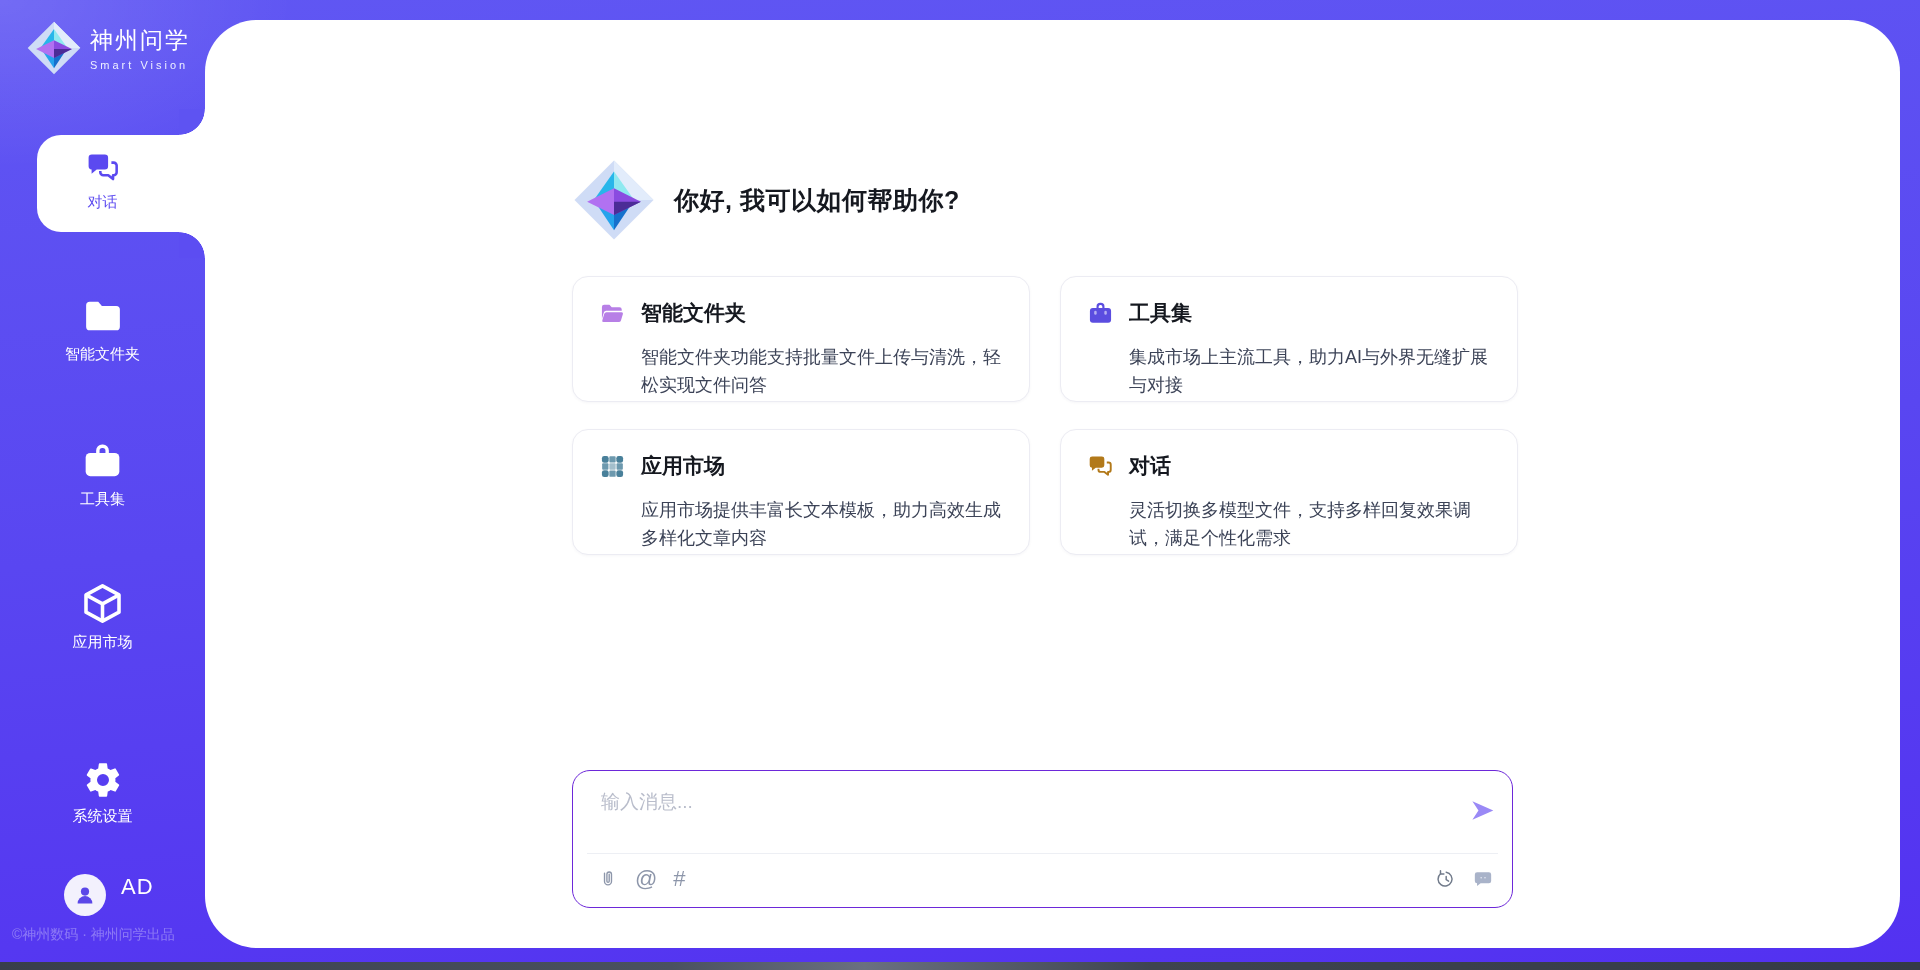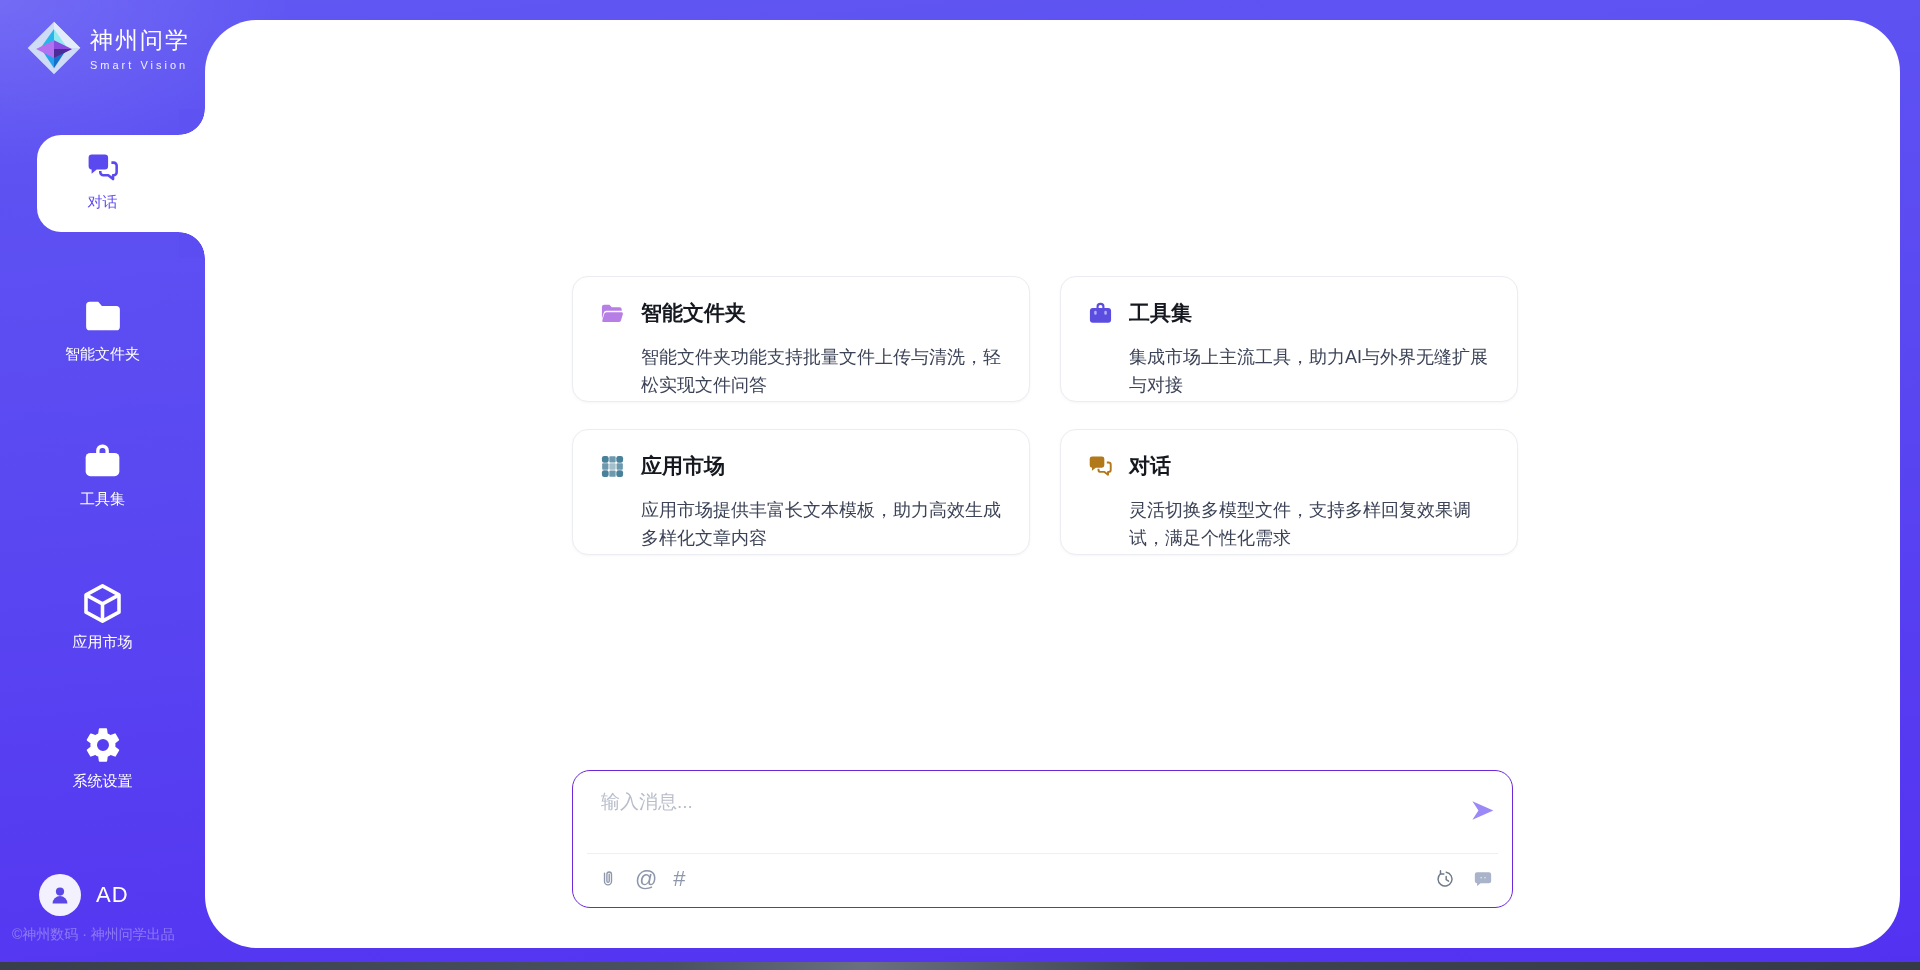--- a/index.html
+++ b/index.html
@@ -25,22 +25,22 @@
   .fillet.top{top:109px;background:radial-gradient(26px at 0 0,#5e53f2 0 25.4px,#fff 26px);}
   .fillet.bottom{top:232px;background:radial-gradient(26px at 0 100%,#5c4df2 0 25.4px,#fff 26px);}
   .nav-item{position:absolute;left:0;width:205px;display:flex;flex-direction:column;align-items:center;gap:7px;cursor:pointer;z-index:2;color:#fff;}
   .nav-item .nav-label{font-size:15px;}
   .nav-item.active{color:#5b49f0;}
   .nav-item.active .nav-label{color:#5b49f0;}
   .nav-chat{top:150px;}   .nav-chat svg{width:36px;height:36px;}
   .nav-folder{top:294px;} .nav-folder svg{width:44px;height:44px;}
   .nav-tools{top:440px;}  .nav-tools svg{width:43px;height:43px;}
   .nav-market{top:581px;} .nav-market svg{width:45px;height:45px;}
-  .nav-settings{top:725px;} .nav-settings svg{width:40px;height:40px;}
-  .user{position:absolute;left:39px;top:874px;display:flex;align-items:center;z-index:2;cursor:pointer;}
+  .nav-settings{top:760px;} .nav-settings svg{width:40px;height:40px;}
+  .user{position:absolute;left:64px;top:874px;display:flex;align-items:flex-start;z-index:2;cursor:pointer;}
   .avatar{width:42px;height:42px;border-radius:50%;background:#f3f1fd;display:flex;align-items:center;justify-content:center;}
   .avatar svg{width:24px;height:24px;color:#5b47e8;}
   .user-name{margin-left:15px;color:#fff;font-size:22px;letter-spacing:1px;}
   .copyright{position:absolute;left:12px;top:926px;font-size:14px;color:rgba(255,255,255,.32);white-space:nowrap;z-index:2;}
   
   .hero{position:absolute;left:367px;top:138px;display:flex;align-items:center;}
   .hero svg{width:84px;height:84px;}
   .hero h1{margin:0 0 0 18px;font-size:25px;color:#15181f;font-weight:bold;letter-spacing:.5px;}
   
   .cards{position:absolute;left:367px;top:256px;display:grid;grid-template-columns:458px 458px;gap:27px 30px;}
@@ -199,20 +199,26 @@
           <use href="#sym-person"></use>
         </svg>
     </div>
     <span class="user-name">AD</span>
   </div>
 
   <div class="copyright">©神州数码 · 神州问学出品</div>
 </aside>
 
 <main class="panel">
+  <div class="hero">
+    <svg>
+        <use href="#sym-diamond"></use>
+      </svg>
+    <h1>你好, 我可以如何帮助你?</h1>
+  </div>
 
   <div class="cards">
     <div class="card">
       <div class="card-head">
         <svg class="c-folder">
             <use href="#sym-folder-open"></use>
           </svg>
         <div class="card-title">智能文件夹</div>
       </div>
       <div class="card-desc">智能文件夹功能支持批量文件上传与清洗，轻松实现文件问答</div>

